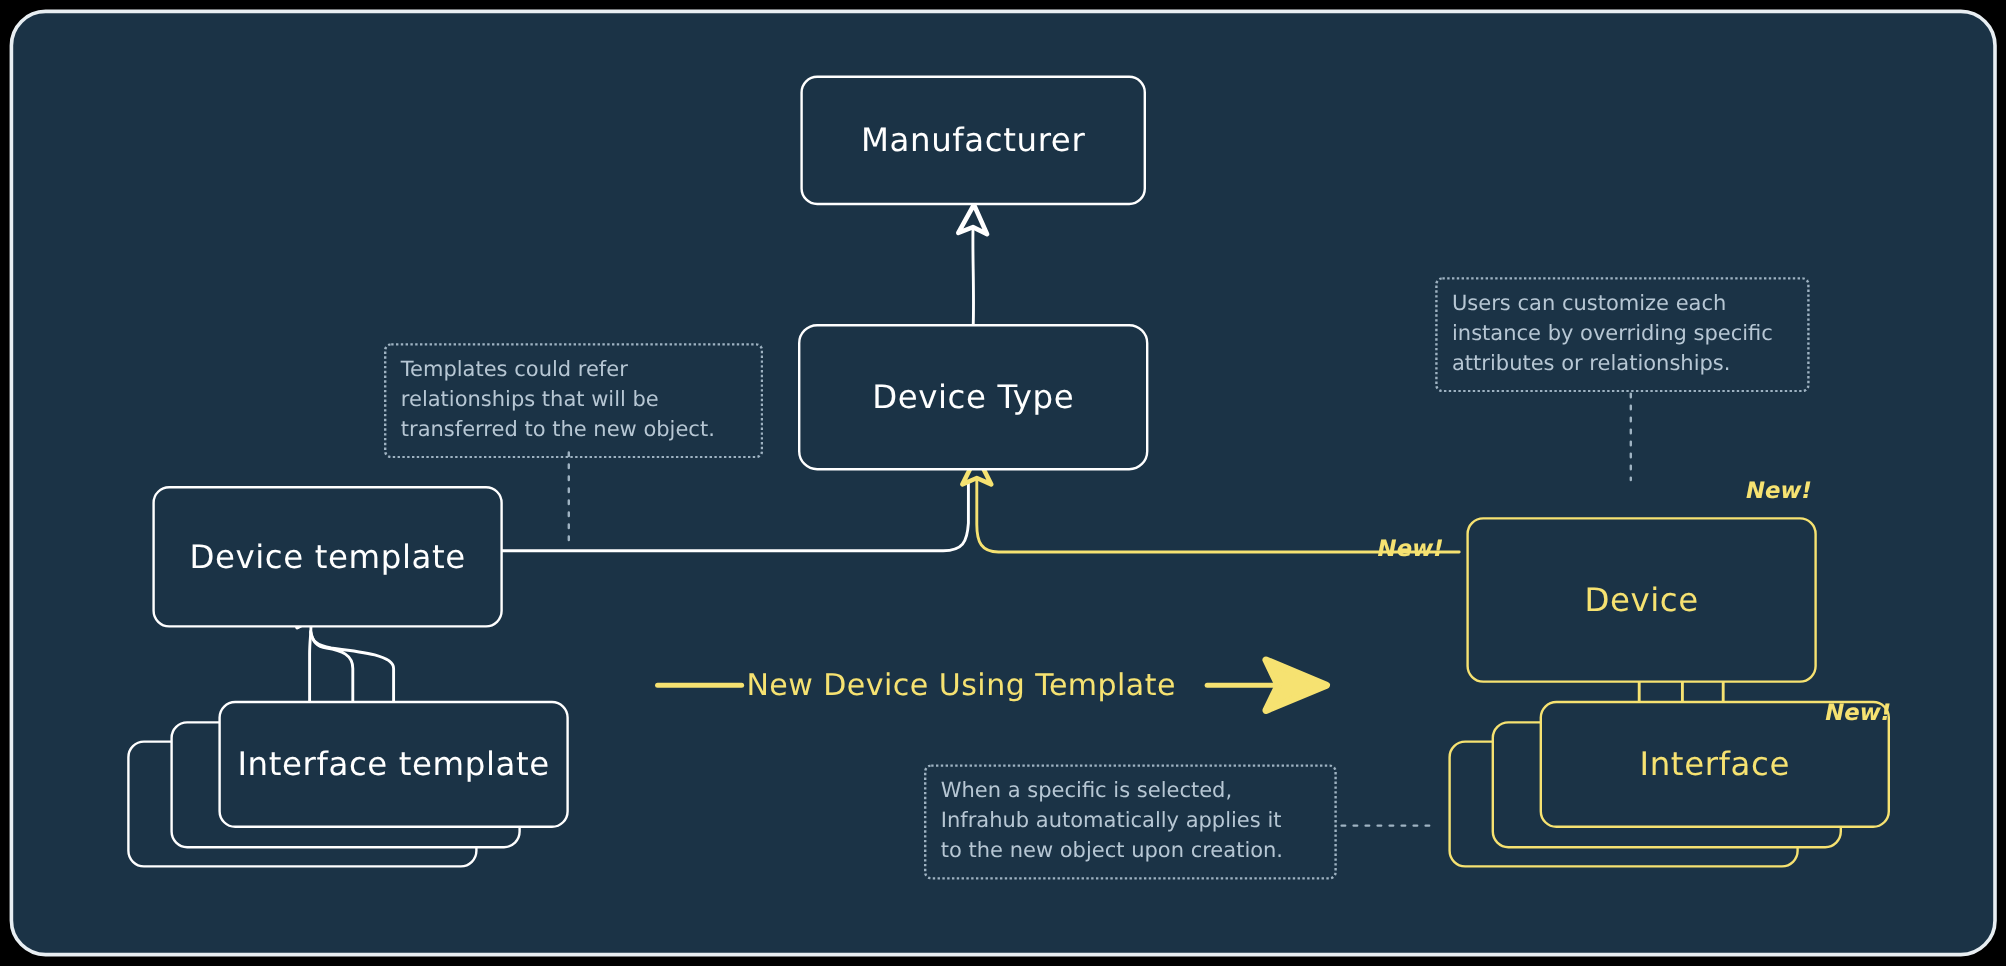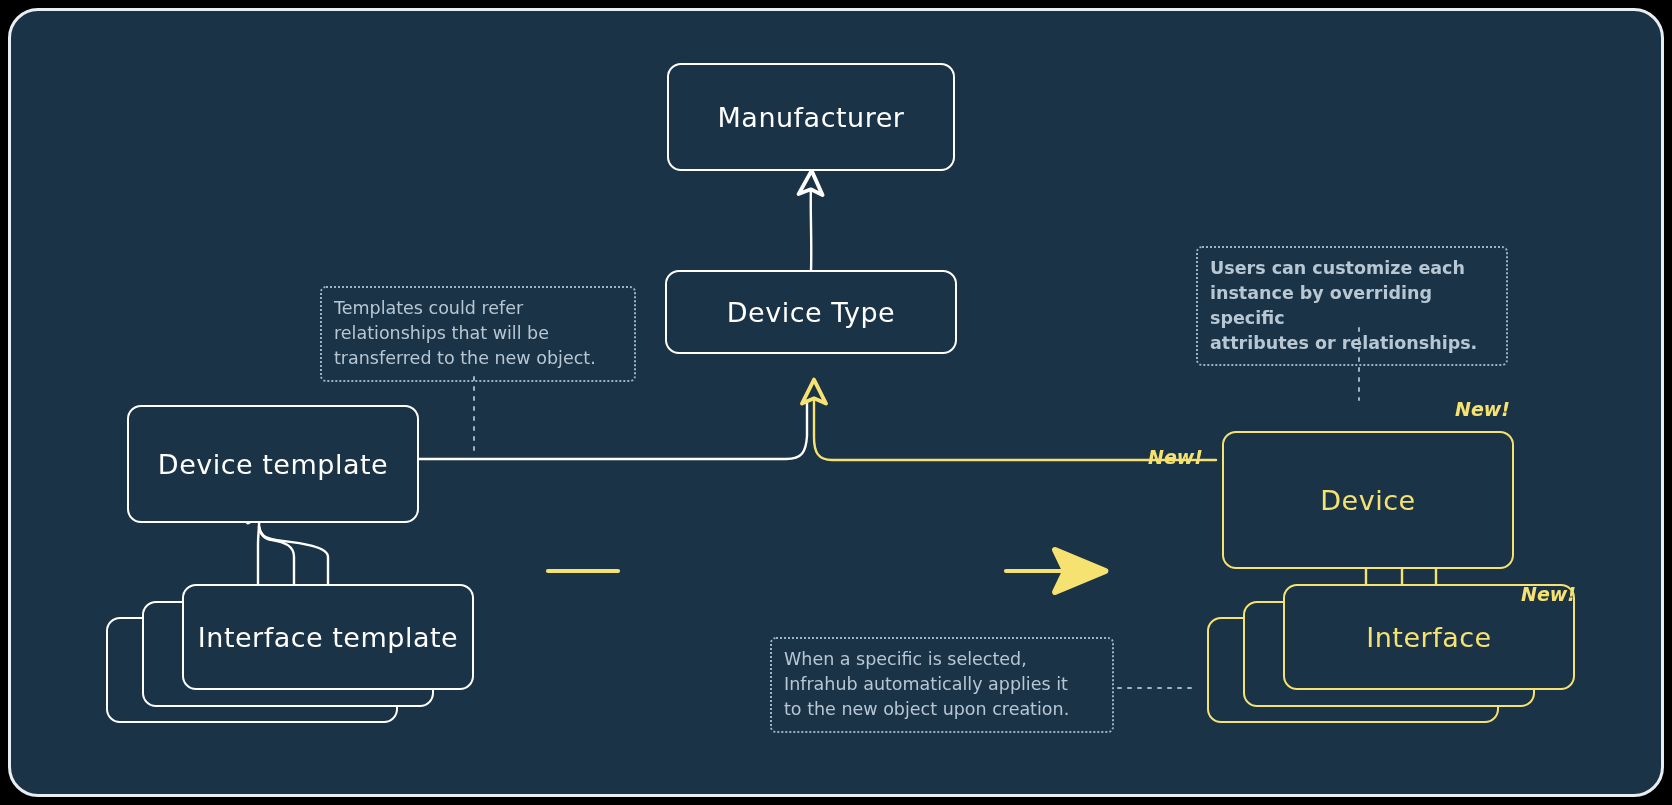--- a/index.html
+++ b/index.html
@@ -151,21 +151,21 @@
     </g>
     <g>
       <path d="M1118,688 L1196,688" fill="none" stroke="#9fb3c2" stroke-width="2" stroke-dasharray="3 7" stroke-linecap="round"></path>
     </g>
   </svg>
 
   <div class="node node-white" style="left:667px; top:63px; width:288px; height:108px;">
     <span>Manufacturer</span>
   </div>
 
-  <div class="node node-white" style="left:665px; top:270px; width:292px; height:84px;">
+  <div class="node node-white" style="left:665px; top:270px; width:292px; height:122px;border-radius:16px;">
     <span>Device Type</span>
   </div>
 
   <div class="node node-white" style="left:127px; top:405px; width:292px; height:118px;">
     <span>Device template</span>
   </div>
 
   <div class="stack-shadow node-white" style="left:106px; top:617px; width:292px; height:106px; border:2.5px solid #ffffff;"></div>
   <div class="stack-shadow node-white" style="left:142px; top:601px; width:292px; height:106px; border:2.5px solid #ffffff;"></div>
   <div class="node node-white" style="left:182px; top:584px; width:292px; height:106px;">
@@ -179,25 +179,26 @@
   <div class="stack-shadow" style="left:1207px; top:617px; width:292px; height:106px; border:2.5px solid #f6e271;"></div>
   <div class="stack-shadow" style="left:1243px; top:601px; width:292px; height:106px; border:2.5px solid #f6e271;"></div>
   <div class="node node-yellow" style="left:1283px; top:584px; width:292px; height:106px;">
     <span>Interface</span>
   </div>
 
   <div class="new-badge" style="left:1455px; top:378px;">New!</div>
   <div class="new-badge" style="left:1148px; top:426px;">New!</div>
   <div class="new-badge" style="left:1521px; top:563px;">New!</div>
 
+  <div class="flow-label" style="left:622px; top:556px;">New Device Using Template</div>
 
   <div class="note" style="left:320px; top:286px; width:316px;">Templates could refer
 relationships that will be
 transferred to the new object.</div>
 
-  <div class="note" style="left:1196px; top:246px; width:312px;font-weight:bold;">Users can customize each
+  <div class="note" style="left:1196px; top:231px; width:312px;">Users can customize each
 instance by overriding specific
 attributes or relationships.</div>
 
   <div class="note" style="left:770px; top:637px; width:344px;">When a specific is selected,
 Infrahub automatically applies it
 to the new object upon creation.</div>
 </div>
 
 </body></html>

